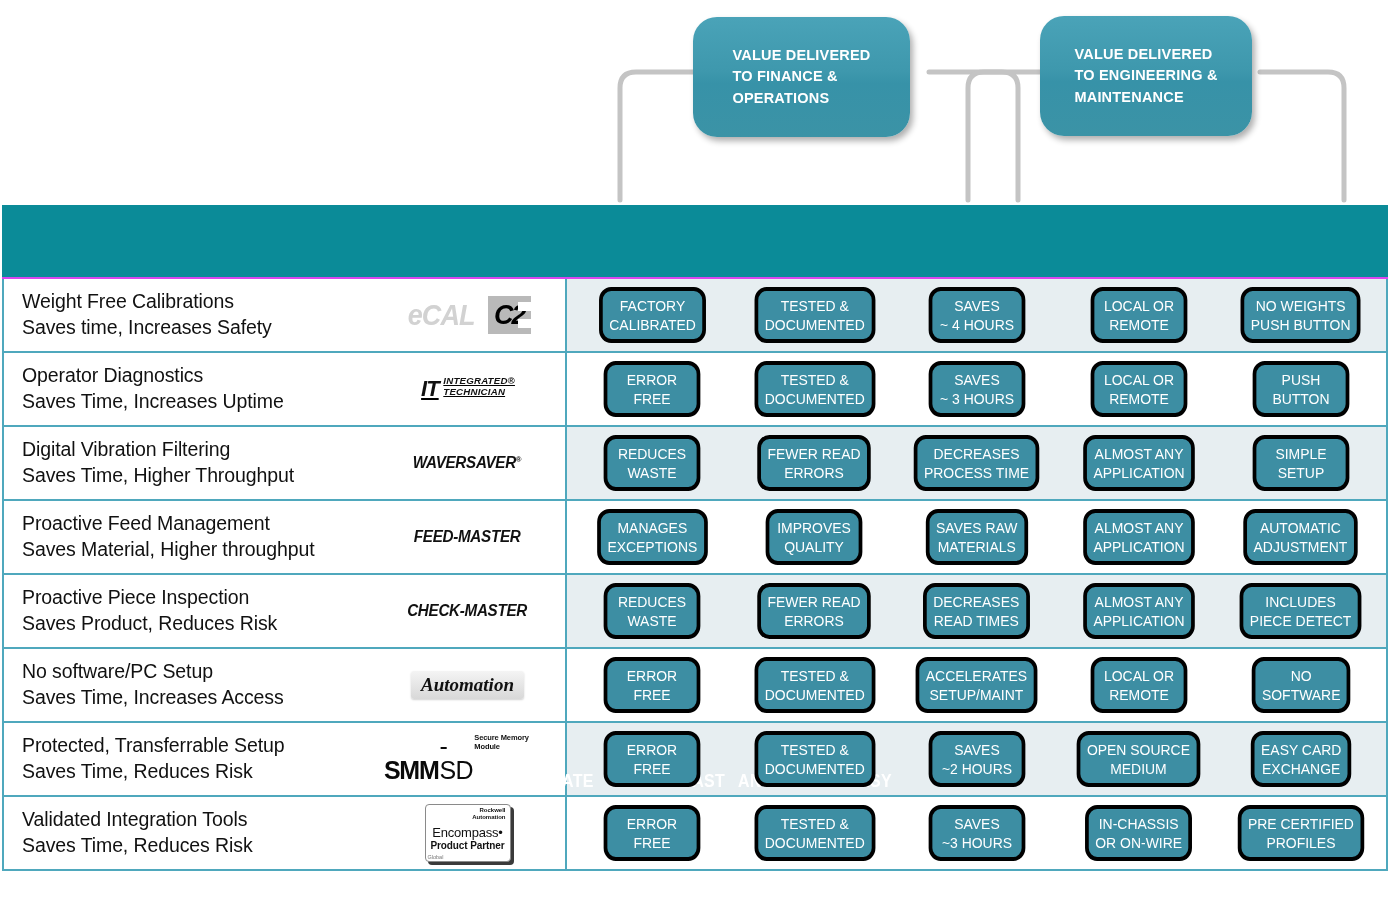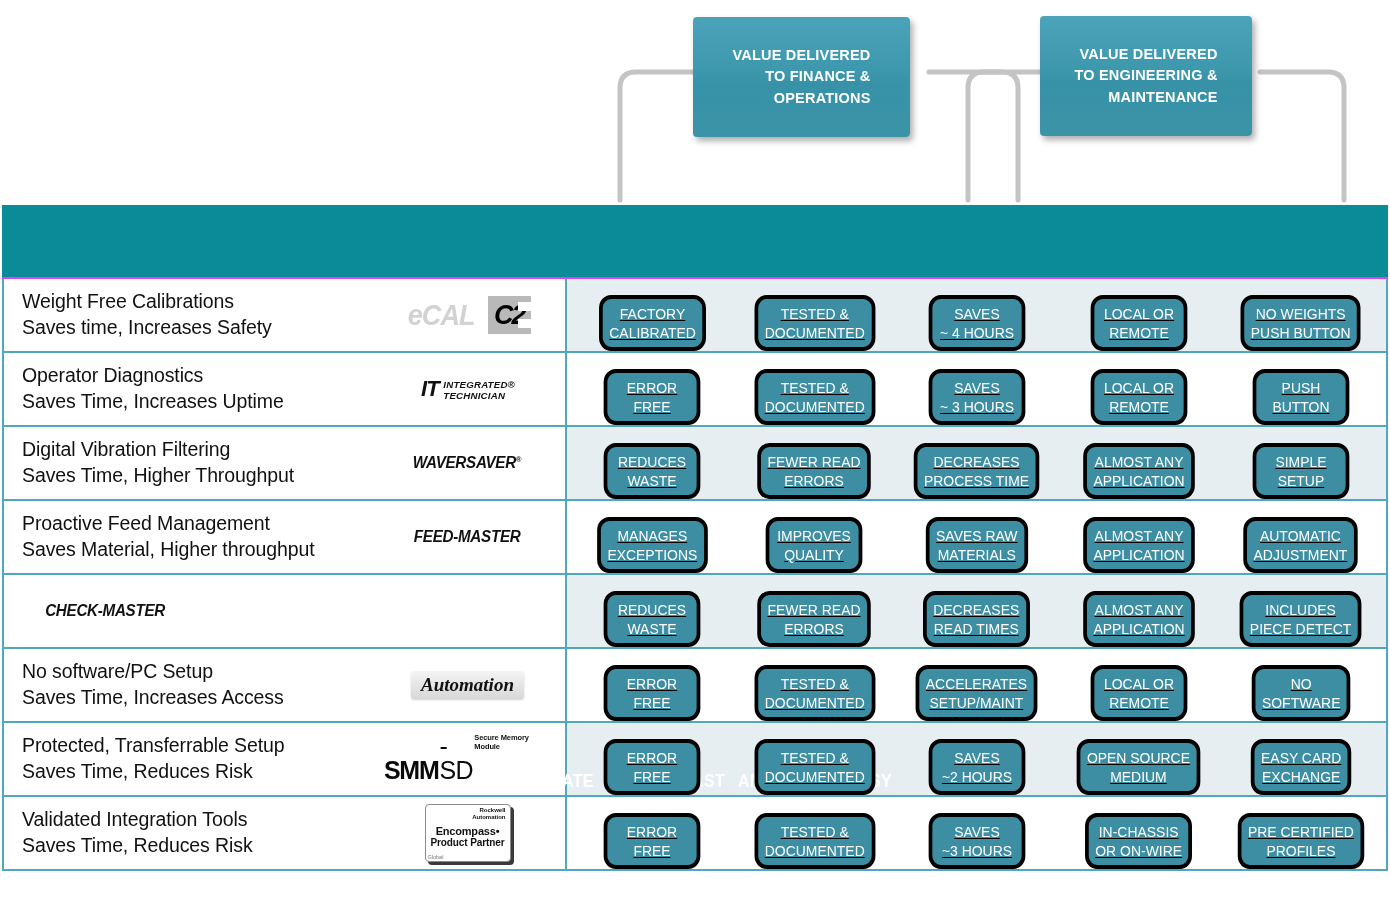--- a/index.html
+++ b/index.html
@@ -9,28 +9,28 @@
     font-family:"Liberation Sans","DejaVu Sans",sans-serif;
     overflow:hidden;
     position:relative;
   }
 
   
   #callout-area{position:absolute;left:0;top:0;width:1390px;height:205px;}
 
   .callout{
     position:absolute;
-    border-radius:4px;
+    border-radius:24px;
     background:linear-gradient(to bottom,#4aa3b8 0%,#3e98ad 45%,#3792a8 55%,#3b93a6 100%);
     box-shadow:3px 4px 6px rgba(0,0,0,0.32);
     color:#ffffff;
     font-weight:bold;
     font-size:14.5px;
     line-height:1.45;
-    text-align:right;
+    text-align:left;
     letter-spacing:.2px;
     display:flex;
     align-items:center;
     justify-content:center;
     z-index:6;
   }
   .callout .ctext{padding:0 12px;white-space:pre-line;}
   #callout-finance{left:693px;top:17px;width:217px;height:120px;}
   #callout-engineering{left:1040px;top:16px;width:212px;height:120px;}
 
@@ -101,25 +101,24 @@
     display:flex;
     align-items:center;
     justify-content:center;
     padding-right:8px;
     box-sizing:border-box;
   }
 
   .badges{
     flex:1 1 auto;
     display:flex;
-    align-items:flex-start;
+    align-items:flex-end;
     box-sizing:border-box;
     border-right:2px solid #4fa8bd;
-    padding:16px 4px;
-    text-decoration:underline;
+    padding:8px 4px;
   }
   .bcell{
     flex:1 1 0;
     display:flex;
     align-items:center;
     justify-content:center;
   }
   .badge{
     background:#3d8ea3;
     border:4px solid #000000;
@@ -151,21 +150,21 @@
     display:flex;align-items:center;justify-content:center;
     letter-spacing:-2px;position:relative;
   }
   .logo-ecal .c2box::after{
     content:"";position:absolute;right:0;top:6px;width:13px;height:9px;background:#ffffff;
   }
   .logo-ecal .c2box::before{
     content:"";position:absolute;right:0;bottom:6px;width:13px;height:9px;background:#ffffff;
   }
 
-  .logo-it{display:flex;align-items:flex-end;gap:5px;}
+  .logo-it{display:flex;align-items:flex-start;gap:5px;text-decoration:underline;}
   .logo-it .it-mark{
     font-size:22px;font-weight:bold;font-style:italic;color:#111;letter-spacing:-1px;
   }
   .logo-it .it-words{
     font-size:9.5px;font-weight:bold;font-style:italic;color:#111;
     line-height:1.15;text-align:left;letter-spacing:.2px;white-space:pre-line;
     transform:scaleX(1.02);
   }
 
   .logo-plain{
@@ -198,21 +197,21 @@
     border:1px solid #8a8a8a;border-radius:4px;
     background:#ffffff;
     box-shadow:3px 3px 0 #3a3a3a;
     display:flex;flex-direction:column;align-items:center;
     box-sizing:border-box;padding-top:2px;position:relative;overflow:hidden;
   }
   .logo-encompass .ra{
     font-size:6px;font-weight:bold;color:#111;text-align:right;width:100%;
     padding-right:4px;line-height:1.1;white-space:pre-line;box-sizing:border-box;
   }
-  .logo-encompass .enc{font-size:11px;color:#111;margin-top:5px;letter-spacing:-.2px;font-weight:bold;}
+  .logo-encompass .enc{font-size:13px;color:#111;margin-top:5px;letter-spacing:-.2px;}
   .logo-encompass .pp{font-size:10px;font-weight:bold;color:#111;letter-spacing:-.1px;}
   .logo-encompass .glob{
     position:absolute;left:2px;bottom:1px;font-size:5.5px;color:#777;
   }
 </style>
 </head>
 <body>
 
 <div id="callout-area">
 
@@ -383,20 +382,22 @@
 APPLICATION</div>
           </div>
           <div class="bcell">
             <div class="badge">AUTOMATIC
 ADJUSTMENT</div>
           </div>
         </div>
       </div>
       <div class="mrow alt">
         <div class="rowlabel">
+          <div class="rowlabel-text">Proactive Piece Inspection
+Saves Product, Reduces Risk</div>
           <div class="rowlogo">
             <div class="logo-plain">CHECK-MASTER</div>
           </div>
         </div>
         <div class="badges">
           <div class="bcell">
             <div class="badge">REDUCES
 WASTE</div>
           </div>
           <div class="bcell">

